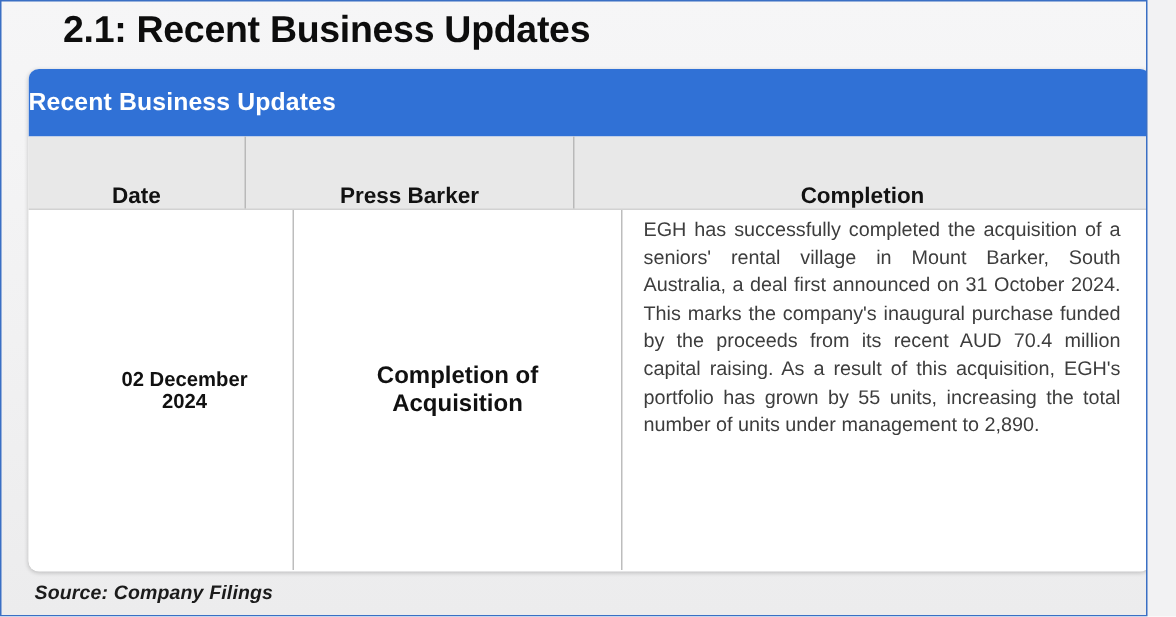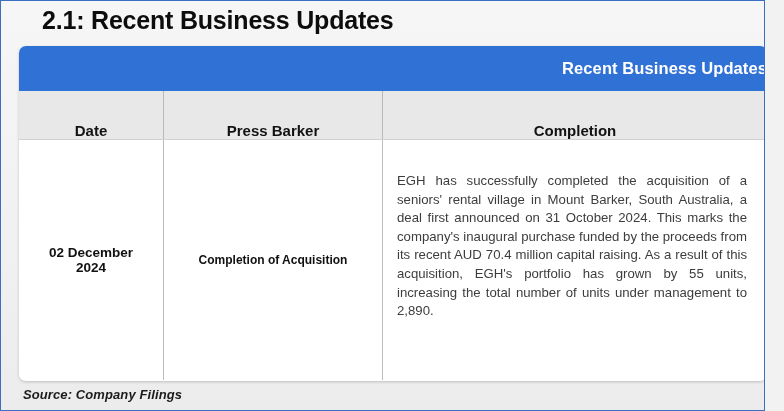--- a/index.html
+++ b/index.html
@@ -49,21 +49,21 @@
     box-shadow: 0 1px 3px rgba(0,0,0,0.20);
     overflow: hidden;
   }
 
   
   #table-banner {
     height: 45px;
     background: #3071d6;
     display: flex;
     align-items: center;
-    justify-content: flex-end;
+    justify-content: flex-start;
   }
   #table-banner-label {
     color: #ffffff;
     font-size: 16.5px;
     font-weight: bold;
     letter-spacing: 0.1px;
   }
 
   
   #table-header-row {
@@ -103,35 +103,36 @@
     align-items: center;
   }
   .cell-date {
     width: 144px;
     justify-content: center;
     text-align: center;
     font-size: 13.5px;
     font-weight: bold;
     color: #111111;
     padding: 0 16px;
+    margin-left: 32px;
   }
   .cell-press {
     width: 218px;
     justify-content: center;
     text-align: center;
-    font-size: 12px;
+    font-size: 16px;
     font-weight: bold;
     color: #111111;
     line-height: 19px;
     padding: 0 16px;
   }
   .cell-desc {
     flex: 1;
     align-items: flex-start;
-    padding: 32px 20px 0 14px;
+    padding: 4px 20px 0 14px;
   }
   #description-text {
     font-size: 13.2px;
     line-height: 18.6px;
     color: #3d3d3d;
     text-align: justify;
     text-justify: inter-word;
     hyphens: none;
   }
 

